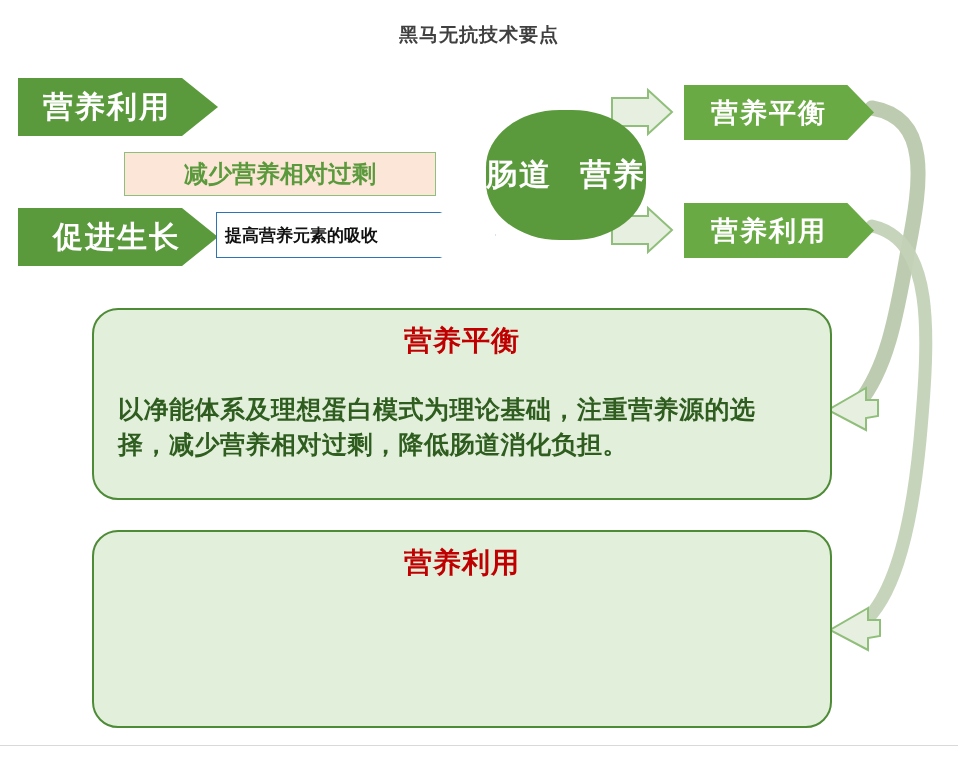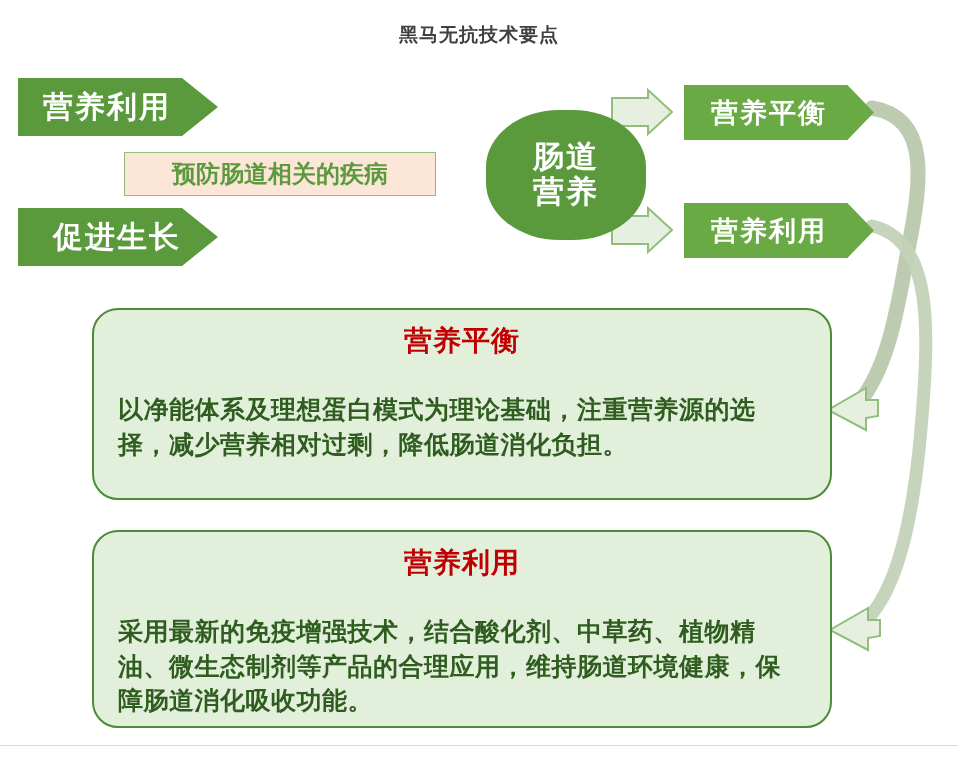--- a/index.html
+++ b/index.html
@@ -106,23 +106,23 @@
     top: 110px;
     width: 160px;
     height: 130px;
     background: #5a9a3c;
     border-radius: 46% 46% 46% 46% / 44% 44% 44% 44%;
     color: #ffffff;
     font-size: 31px;
     font-weight: bold;
     line-height: 1.12;
     display: flex;
-    flex-direction: column;
-    align-items: center;
-    justify-content: center;
+    flex-direction: row;
+    align-items: center;
+    justify-content: space-between;
     letter-spacing: 2px;
   }
 
   
   .panel {
     position: absolute;
     left: 92px;
     width: 740px;
     background: #e2efda;
     border: 2px solid #4e8b37;
@@ -189,35 +189,35 @@
     <path d="M868,608 L830,630 L868,650 L868,638 L880,636 L880,620 L868,620 Z" fill="#e7efe0" stroke="#8fbf7a" stroke-width="2"></path>
 
     <path d="M612,98 L648,98 L648,90 L672,112 L648,134 L648,126 L612,126 Z" fill="#e7efe0" stroke="#8fbf7a" stroke-width="2"></path>
 
     <path d="M612,216 L648,216 L648,208 L672,230 L648,252 L648,244 L612,244 Z" fill="#e7efe0" stroke="#8fbf7a" stroke-width="2"></path>
   </svg>
 
   <div class="chev" id="chev-prevent">营养利用</div>
   <div class="chev" id="chev-growth">促进生长</div>
 
-
-  <div id="pink-box">预防肠道相关的疾病</div>
+  <div class="wchev" id="wchev-bot">提高营养元素的吸收</div>
+
+  <div id="pink-box">减少营养相对过剩</div>
 
   <div id="center-oval">
     <span>肠道</span>
     <span>营养</span>
   </div>
 
   <div class="chev-right" id="chev-balance">营养平衡</div>
   <div class="chev-right" id="chev-utilize">营养利用</div>
 
   <div class="panel" id="panel-balance">
     <div class="panel-title">营养平衡</div>
     <div class="panel-body">以净能体系及理想蛋白模式为理论基础，注重营养源的选择，减少营养相对过剩，降低肠道消化负担。</div>
   </div>
 
   <div class="panel" id="panel-utilize">
     <div class="panel-title">营养利用</div>
-    <div class="panel-body">采用最新的免疫增强技术，结合酸化剂、中草药、植物精油、微生态制剂等产品的合理应用，维持肠道环境健康，保障肠道消化吸收功能。</div>
   </div>
 
   <div id="bottom-rule"></div>
 </div>
 
 </body></html>

